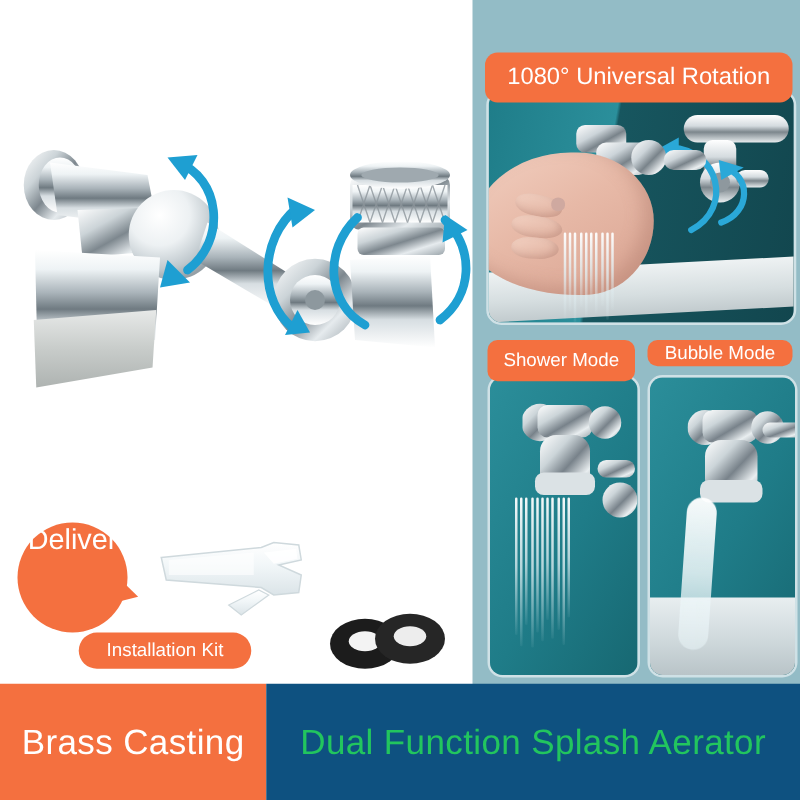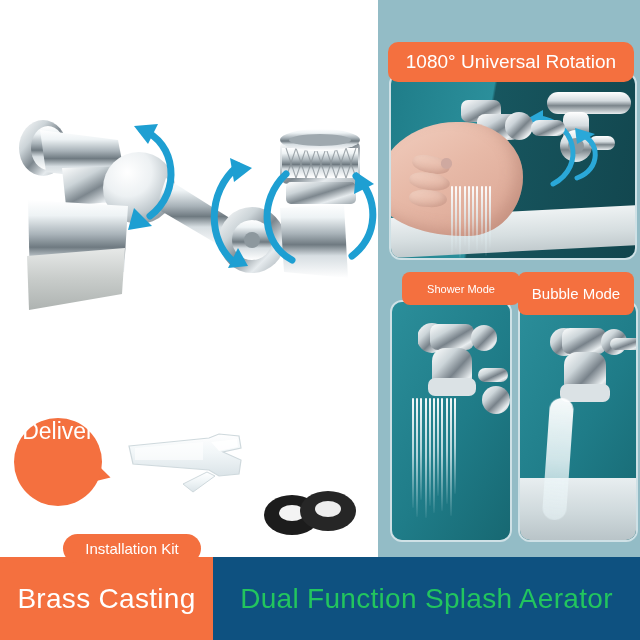--- a/index.html
+++ b/index.html
@@ -8,32 +8,32 @@
     font-family:"Liberation Sans","DejaVu Sans",sans-serif;
     background:#ffffff;
   }
   .page{position:relative;width:640px;height:640px;overflow:hidden;background:#fff;}
 
   
   .left-col{position:absolute;left:0;top:0;width:378px;height:557px;background:#ffffff;}
   .right-col{position:absolute;left:378px;top:0;width:262px;height:557px;background:#93bcc6;}
 
   
-  .banner{position:absolute;left:0;bottom:0;width:640px;height:83px;display:flex;}
+  .banner{position:absolute;left:0;bottom:0;width:640px;height:93px;display:flex;}
   .banner-left{width:213px;height:100%;background:#f4703f;display:flex;align-items:center;justify-content:center;}
   .banner-right{flex:1;height:100%;background:#0e5180;display:flex;align-items:center;justify-content:center;}
   .banner-left span{color:#ffffff;font-size:28px;letter-spacing:.3px;white-space:nowrap;}
   .banner-right span{color:#22c55e;font-size:28px;letter-spacing:.3px;white-space:nowrap;}
 
   
   .pill{background:#f4703f;color:#fff;border-radius:9px;display:flex;align-items:center;justify-content:center;text-align:left;}
 
   .hdr-rot{position:absolute;left:388px;top:42px;width:246px;height:40px;font-size:19px;z-index:6;border-radius:10px;}
-  .lbl-shower{position:absolute;left:402px;top:272px;width:118px;height:33px;font-size:11px;z-index:6;border-radius:8px;}
-  .lbl-bubble{position:absolute;left:518px;top:272px;width:116px;height:43px;font-size:15px;z-index:6;border-radius:8px;}
+  .lbl-shower{position:absolute;left:390px;top:272px;width:118px;height:33px;font-size:15px;z-index:6;border-radius:8px;}
+  .lbl-bubble{position:absolute;left:518px;top:272px;width:116px;height:21px;font-size:15px;z-index:6;border-radius:8px;}
 
   
   .photo{position:absolute;border-radius:12px;overflow:hidden;border:2px solid #cfe1e6;}
   .p-top{left:389px;top:72px;width:244px;height:184px;}
   .p-shower{left:390px;top:300px;width:118px;height:238px;}
   .p-bubble{left:518px;top:300px;width:116px;height:238px;}
 
   .teal-bg{position:absolute;inset:0;background:linear-gradient(100deg,#1f7d89 0%,#2b8f9b 38%,#17565f 39%,#12464e 100%);}
   .teal-bg2{position:absolute;inset:0;background:linear-gradient(120deg,#2b8e9a 0%,#1f7c88 55%,#176872 100%);}
   .counter{position:absolute;left:0;right:0;bottom:0;height:26%;
@@ -67,21 +67,21 @@
   .arrow-f{fill:#1e9fd2;}
 
   
   .deliver{position:absolute;left:14px;top:418px;width:88px;height:88px;border-radius:50%;
     background:#f4703f;display:flex;justify-content:center;z-index:5;}
   .deliver span{color:#fff;font-size:23px;white-space:nowrap;}
   .deliver-tail{position:absolute;left:88px;top:464px;width:0;height:0;
     border-left:22px solid #f4703f;border-top:9px solid transparent;border-bottom:16px solid transparent;
     transform:rotate(22deg);z-index:4;}
 
-  .inst-kit{position:absolute;left:63px;top:506px;width:138px;height:29px;font-size:15px;z-index:5;border-radius:15px;margin-top:28px;}
+  .inst-kit{position:absolute;left:63px;top:506px;width:138px;height:29px;font-size:15px;z-index:5;border-radius:15px;}
 
   
   .wrench-wrap{position:absolute;left:123px;top:424px;width:150px;height:80px;}
   
   .washer-wrap{position:absolute;left:262px;top:489px;width:96px;height:48px;}
 </style>
 </head>
 <body>
 
 <div class="page">

